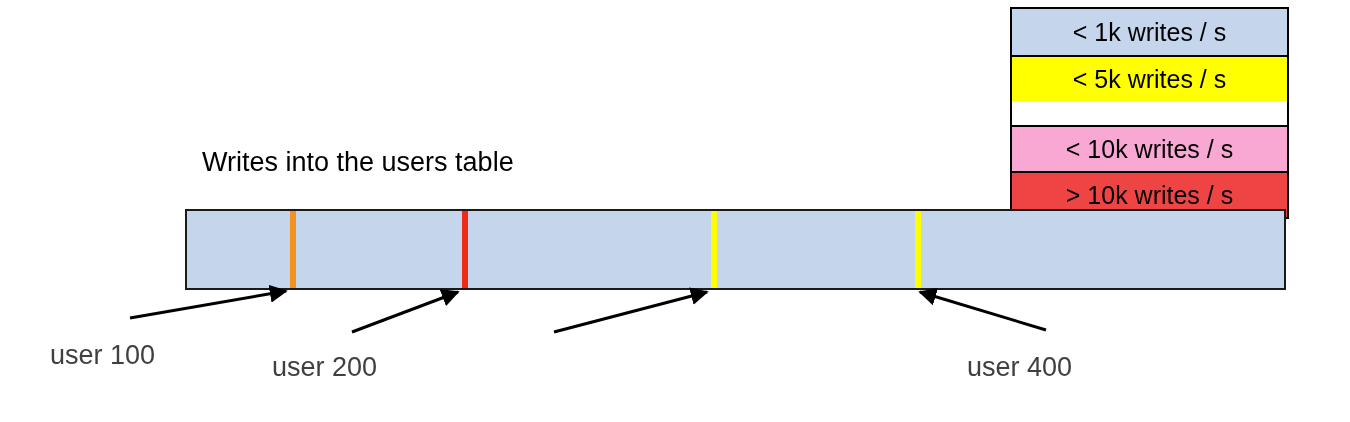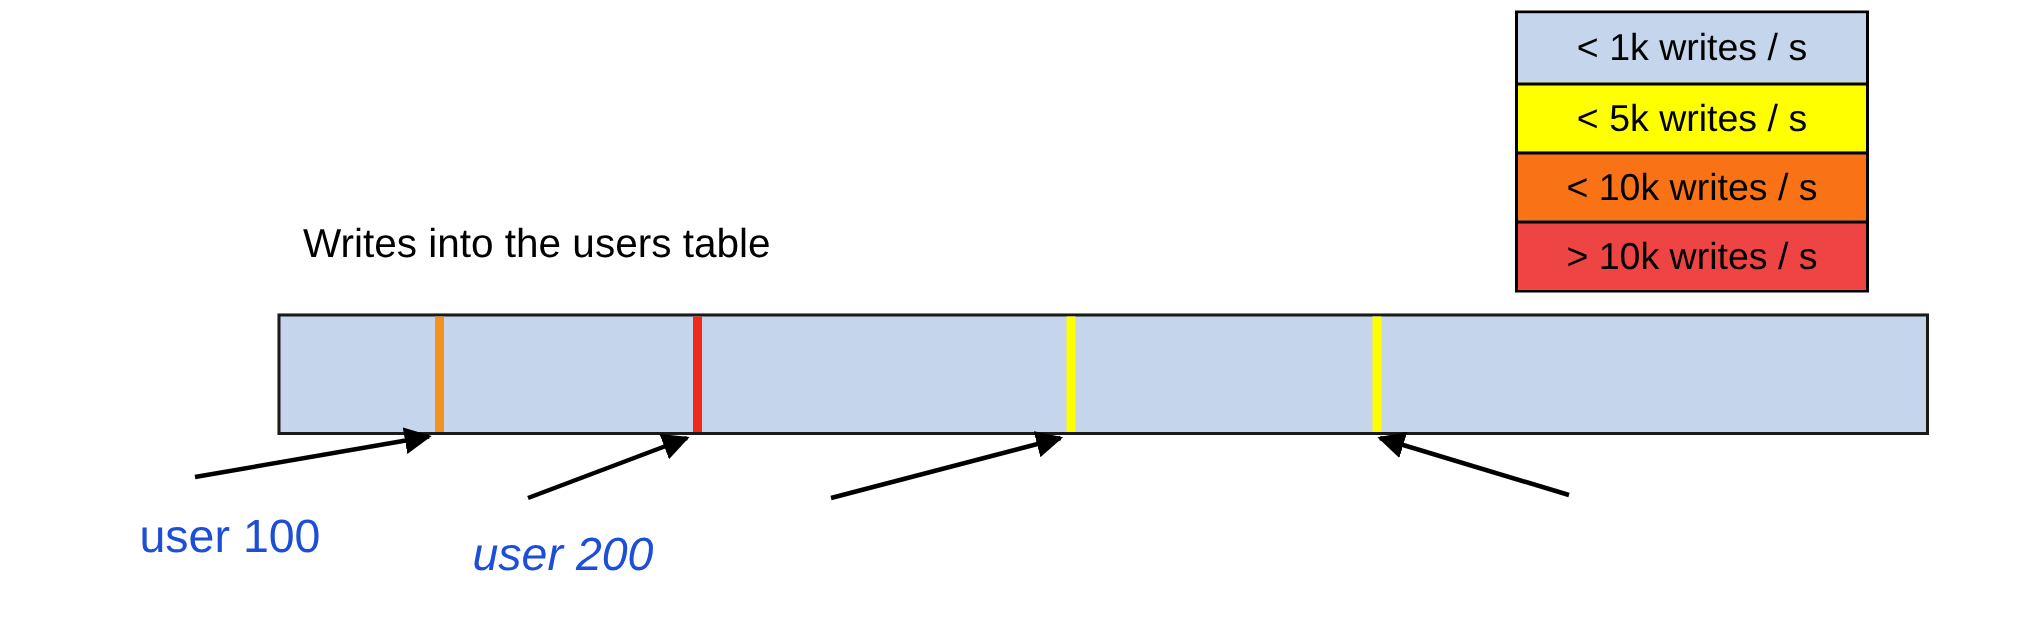--- a/index.html
+++ b/index.html
@@ -16,21 +16,21 @@
     height: 422px;
     background: #ffffff;
     overflow: hidden;
   }
 
   
   #legend {
     position: absolute;
     left: 1010px;
     top: 7px;
-    width: 236px;
+    width: 279px;
     border: 2px solid #000000;
     box-sizing: border-box;
   }
   .legend-row {
     height: 46px;
     box-sizing: border-box;
     display: flex;
     align-items: center;
     justify-content: center;
     font-size: 25px;
@@ -77,39 +77,38 @@
     left: 0;
     top: 0;
     width: 1350px;
     height: 422px;
     pointer-events: none;
   }
 
   
   .boundary-label {
     position: absolute;
-    font-size: 31px;
-    color: #1d4ed8;
+    font-size: 27px;
+    color: #404040;
     white-space: nowrap;
-    margin-left: 43px;
   }
 </style>
 </head>
 <body>
 
 <div id="canvas">
 
   <div id="legend">
     <div class="legend-row" style="background:#c5d5ec;">
       <span>&lt; 1k writes / s</span>
     </div>
     <div class="legend-row" style="background:#ffff00;text-align:center;">
       <span>&lt; 5k writes / s</span>
     </div>
-    <div class="legend-row" style="background:#f97316;">
+    <div class="legend-row" style="background:#f9a8d4;margin-top:24px;">
       <span>&lt; 10k writes / s</span>
     </div>
     <div class="legend-row" style="background:#ef4444;">
       <span>&gt; 10k writes / s</span>
     </div>
   </div>
 
   <div id="chart-title">Writes into the users table</div>
 
   <div id="keyspace-bar">
@@ -125,15 +124,16 @@
         <path d="M 0 0 L 10 5 L 0 10 z" fill="#000000"></path>
       </marker>
     </defs>
     <line x1="130" y1="318" x2="286" y2="291" stroke="#000000" stroke-width="3" marker-end="url(#arrowhead)"></line>
     <line x1="352" y1="332" x2="458" y2="292" stroke="#000000" stroke-width="3" marker-end="url(#arrowhead)"></line>
     <line x1="554" y1="332" x2="707" y2="292" stroke="#000000" stroke-width="3" marker-end="url(#arrowhead)"></line>
     <line x1="1046" y1="330" x2="920" y2="292" stroke="#000000" stroke-width="3" marker-end="url(#arrowhead)"></line>
   </svg>
 
   <div class="boundary-label" style="left:50px; top:340px;">user 100</div>
-  <div class="boundary-label" style="left:272px; top:352px;font-style:italic;">user 200</div>
+  <div class="boundary-label" style="left:272px; top:352px;">user 200</div>
+  <div class="boundary-label" style="left:967px; top:352px;">user 400</div>
 
 </div>
 
 </body></html>

